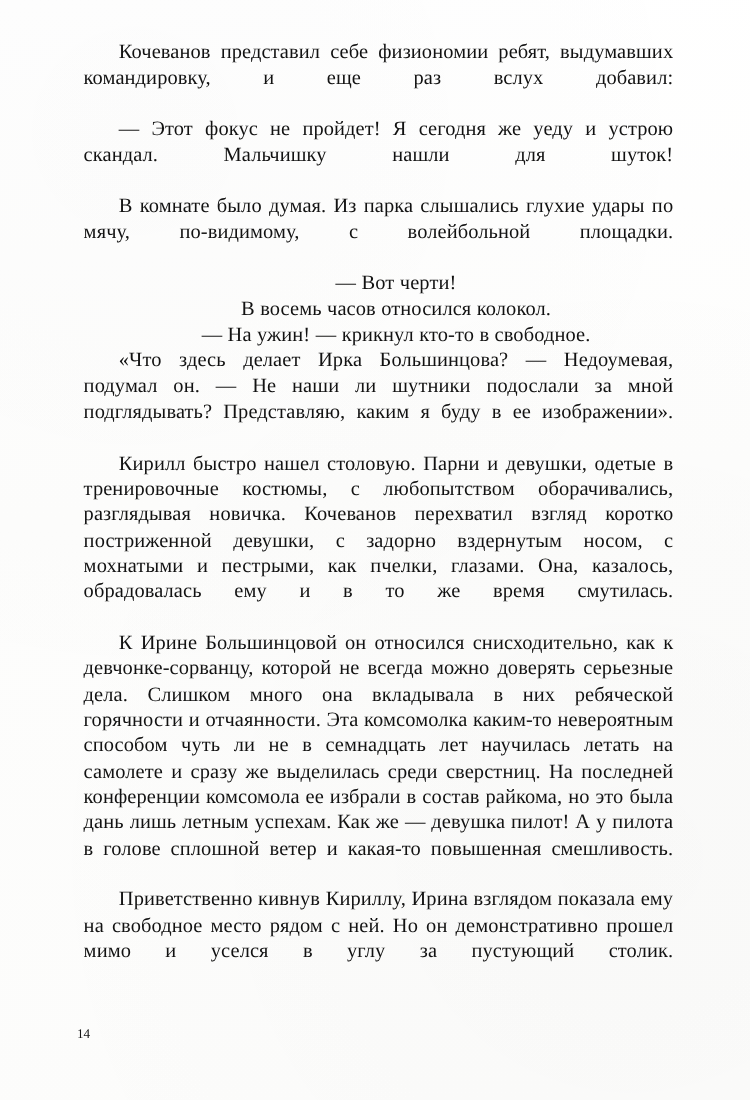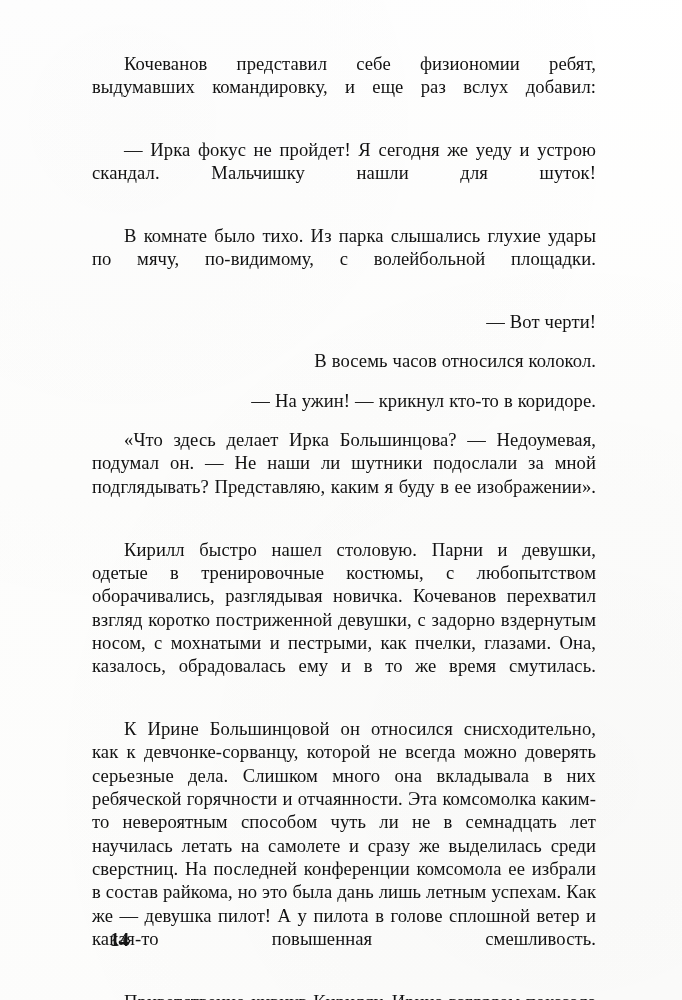--- a/index.html
+++ b/index.html
@@ -30,66 +30,65 @@
       linear-gradient(175deg, #ffffff 0%, #fdfdfc 45%, #fcfcfb 100%);
     pointer-events: none;
   }
   .textblock {
     position: absolute;
     left: 76px;
     top: 36px;
     width: 536px;
   }
   .para {
-    margin: 16px;
+    margin: 0;
     text-indent: 32px;
     text-align: justify;
     text-justify: inter-word;
     font-size: 18.6px;
     line-height: 23.35px;
     color: #121212;
     letter-spacing: 0.08px;
     word-spacing: 0.2px;
     -webkit-font-smoothing: none;
   }
   
   .para::after {
     content: "";
     display: inline-block;
     width: 100%;
   }
   .para.nojust {
-    text-align: right;
+    text-align: center;
   }
   .para.nojust::after { display: none; }
 
   .folio {
     position: absolute;
     left: 70px;
     top: 930px;
-    font-size: 19px;
+    font-size: 12px;
     line-height: 20px;
-    font-weight: 700;
+    font-weight: 400;
     color: #151515;
     font-family: "Liberation Serif", "DejaVu Serif", serif;
-    margin-left: 40px;
   }
 </style>
 </head>
 <body>
 
 <div class="page">
 
   <div class="textblock">
     <p class="para">Кочеванов представил себе физиономии ребят, выдумавших командировку, и еще раз вслух добавил:</p>
-    <p class="para">— Ирка фокус не пройдет! Я сегодня же уеду и устрою скандал. Мальчишку нашли для шуток!</p>
-    <p class="para">В комнате было тихо. Из парка слышались глухие удары по мячу, по-видимому, с волейбольной площадки.</p>
+    <p class="para">— Этот фокус не пройдет! Я сегодня же уеду и устрою скандал. Мальчишку нашли для шуток!</p>
+    <p class="para">В комнате было думая. Из парка слышались глухие удары по мячу, по-видимому, с волейбольной площадки.</p>
     <p class="para nojust">— Вот черти!</p>
     <p class="para nojust">В восемь часов относился колокол.</p>
-    <p class="para nojust">— На ужин! — крикнул кто-то в коридоре.</p>
+    <p class="para nojust">— На ужин! — крикнул кто-то в свободное.</p>
     <p class="para">«Что здесь делает Ирка Большинцова? — Недоумевая, подумал он. — Не наши ли шутники подослали за мной подглядывать? Представляю, каким я буду в ее изображении».</p>
     <p class="para">Кирилл быстро нашел столовую. Парни и девушки, одетые в тренировочные костюмы, с любопытством оборачивались, разглядывая новичка. Кочеванов перехватил взгляд коротко постриженной девушки, с задорно вздернутым носом, с мохнатыми и пестрыми, как пчелки, глазами. Она, казалось, обрадовалась ему и в то же время смутилась.</p>
     <p class="para">К Ирине Большинцовой он относился снисходительно, как к девчонке-сорванцу, которой не всегда можно доверять серьезные дела. Слишком много она вкладывала в них ребяческой горячности и отчаянности. Эта комсомолка каким-то невероятным способом чуть ли не в семнадцать лет научилась летать на самолете и сразу же выделилась среди сверстниц. На последней конференции комсомола ее избрали в состав райкома, но это была дань лишь летным успехам. Как же — девушка пилот! А у пилота в голове сплошной ветер и какая-то повышенная смешливость.</p>
     <p class="para">Приветственно кивнув Кириллу, Ирина взглядом показала ему на свободное место рядом с ней. Но он демонстративно прошел мимо и уселся в углу за пустующий столик.</p>
 
   </div>
 
   <div class="folio">14</div>
 
 </div>

